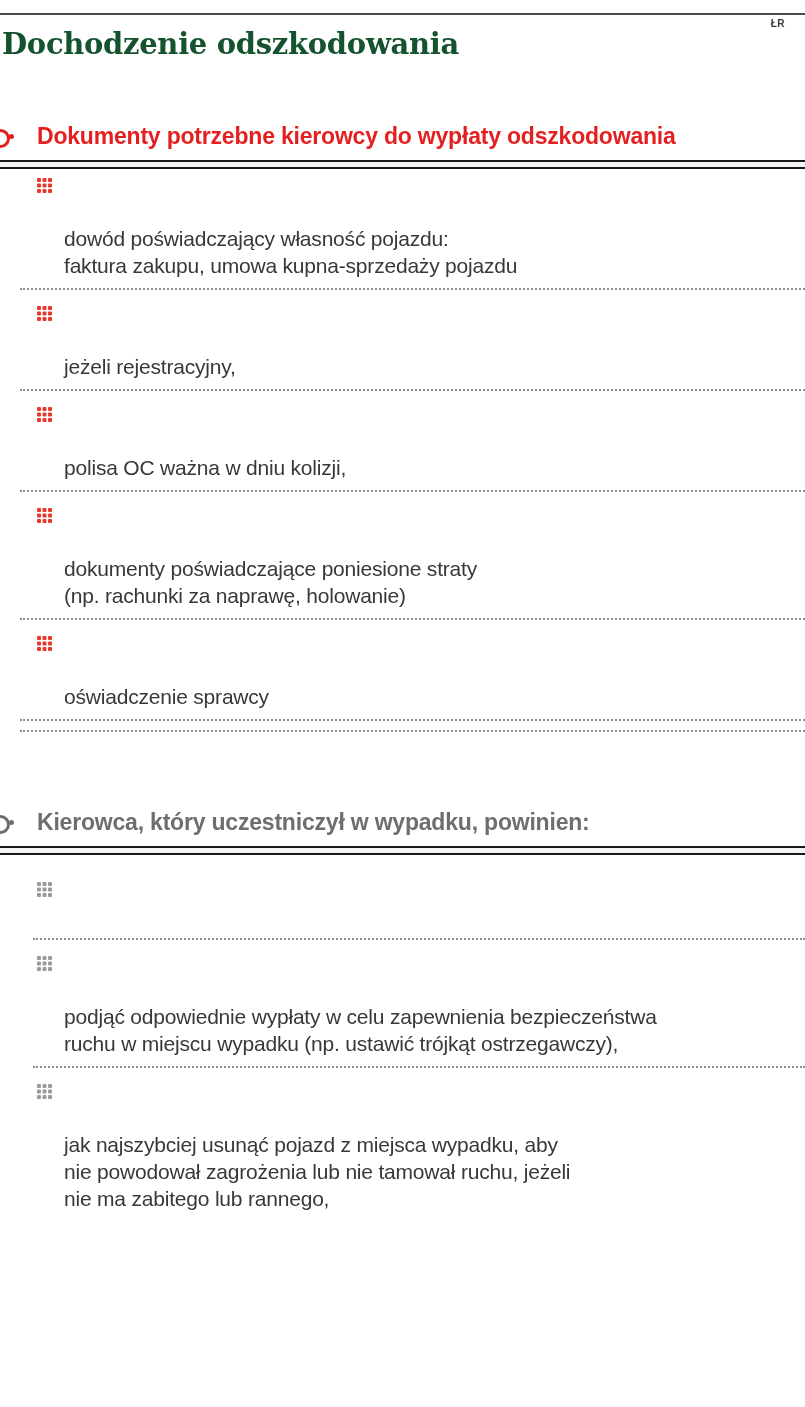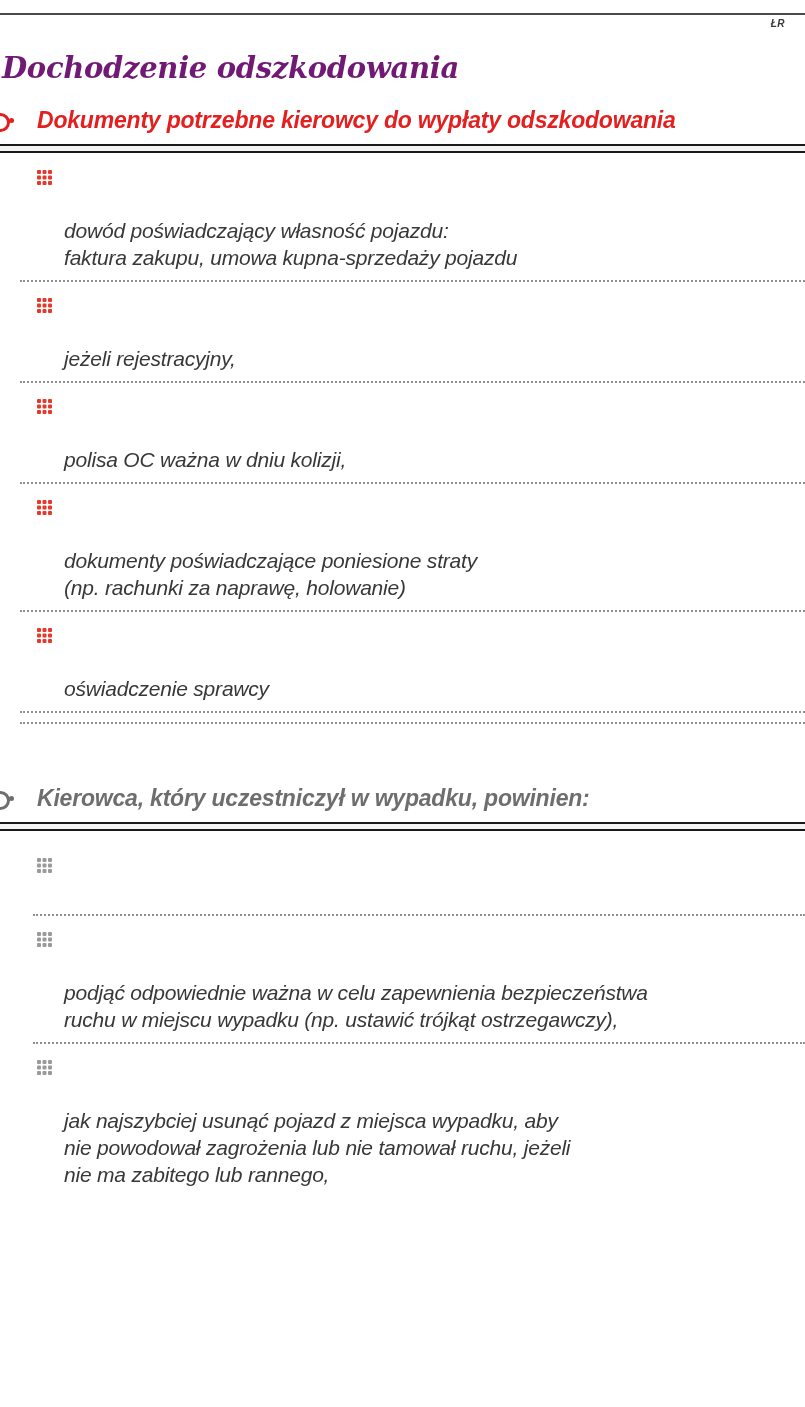--- a/index.html
+++ b/index.html
@@ -3,58 +3,57 @@
 <meta charset="utf-8">
 <style>
   html,body{margin:0;padding:0;background:#fff;}
   .page{
     position:relative;
     width:805px;height:1407px;
     background:#fff;
     overflow:hidden;
     font-family:"Liberation Sans","DejaVu Sans",sans-serif;
     color:var(--text,#383838);
-    font-style:italic;
   }
   .top-rule{margin-top:13px;height:0;border-top:2px solid #4a4a4a;}
   .credit{
     position:absolute;top:18px;right:20px;
     font-size:10px;font-weight:bold;color:#3a3a3a;letter-spacing:.5px;
   }
   .title{
-    margin:36px 0 0 2px;
+    margin:12px 0 0 2px;
     font-family:"DejaVu Serif","Liberation Serif",serif;
     font-weight:bold;font-size:29px;line-height:1.2;
-    color:#701a75;letter-spacing:-.3px;
+    color:#14532d;letter-spacing:-.3px;
   }
   .sec-head{
     position:relative;
     padding-left:37px;
     font-size:23px;font-weight:bold;line-height:28px;
     letter-spacing:-.2px;
     white-space:nowrap;
   }
-  .sec-head.first{margin-top:20px;color:var(--accent-red,#e41f1f);}
-  .sec-head.second{margin-top:60px;color:var(--heading-gray,#6e6e6e);}
+  .sec-head.first{margin-top:60px;color:var(--accent-red,#e41f1f);}
+  .sec-head.second{margin-top:76px;color:var(--heading-gray,#6e6e6e);}
   .half-icon{position:absolute;left:0;top:6px;width:14px;height:16px;}
   .half-icon .ring{
     position:absolute;left:-9px;top:1px;width:13px;height:13px;
     border:3px solid currentColor;border-radius:50%;
   }
   .half-icon .cdot{
     position:absolute;left:9px;top:6px;width:5px;height:5px;
     border-radius:50%;background:currentColor;
   }
   .rule-thick{
     margin-top:10px;height:5px;
     border-top:2px solid var(--rule,#191919);
     border-bottom:2px solid var(--rule,#191919);
     background:#f4f4f4;
   }
-  .list{padding-top:10px;}
+  .list{padding-top:2px;}
   .list.second{padding-top:20px;}
   .item{
     position:relative;
     padding-left:64px;
     font-size:21px;line-height:27px;letter-spacing:-.2px;
     white-space:pre-line;
     color:var(--text,#383838);
   }
   .grid-icon{
     position:absolute;left:37px;top:7px;
@@ -129,21 +128,21 @@
   </div>
   <div class="rule-thick"></div>
 
   <div class="list second">
     <div class="item">
       <span class="grid-icon"></span>
     </div>
     <div class="dotsep"></div>
     <div class="item">
       <span class="grid-icon"></span>
-      <span>podjąć odpowiednie ważna w celu zapewnienia bezpieczeństwa
+      <span>podjąć odpowiednie wypłaty w celu zapewnienia bezpieczeństwa
 ruchu w miejscu wypadku (np. ustawić trójkąt ostrzegawczy),</span>
     </div>
     <div class="dotsep"></div>
     <div class="item">
       <span class="grid-icon"></span>
       <span>jak najszybciej usunąć pojazd z miejsca wypadku, aby
 nie powodował zagrożenia lub nie tamował ruchu, jeżeli
 nie ma zabitego lub rannego,</span>
     </div>
 

